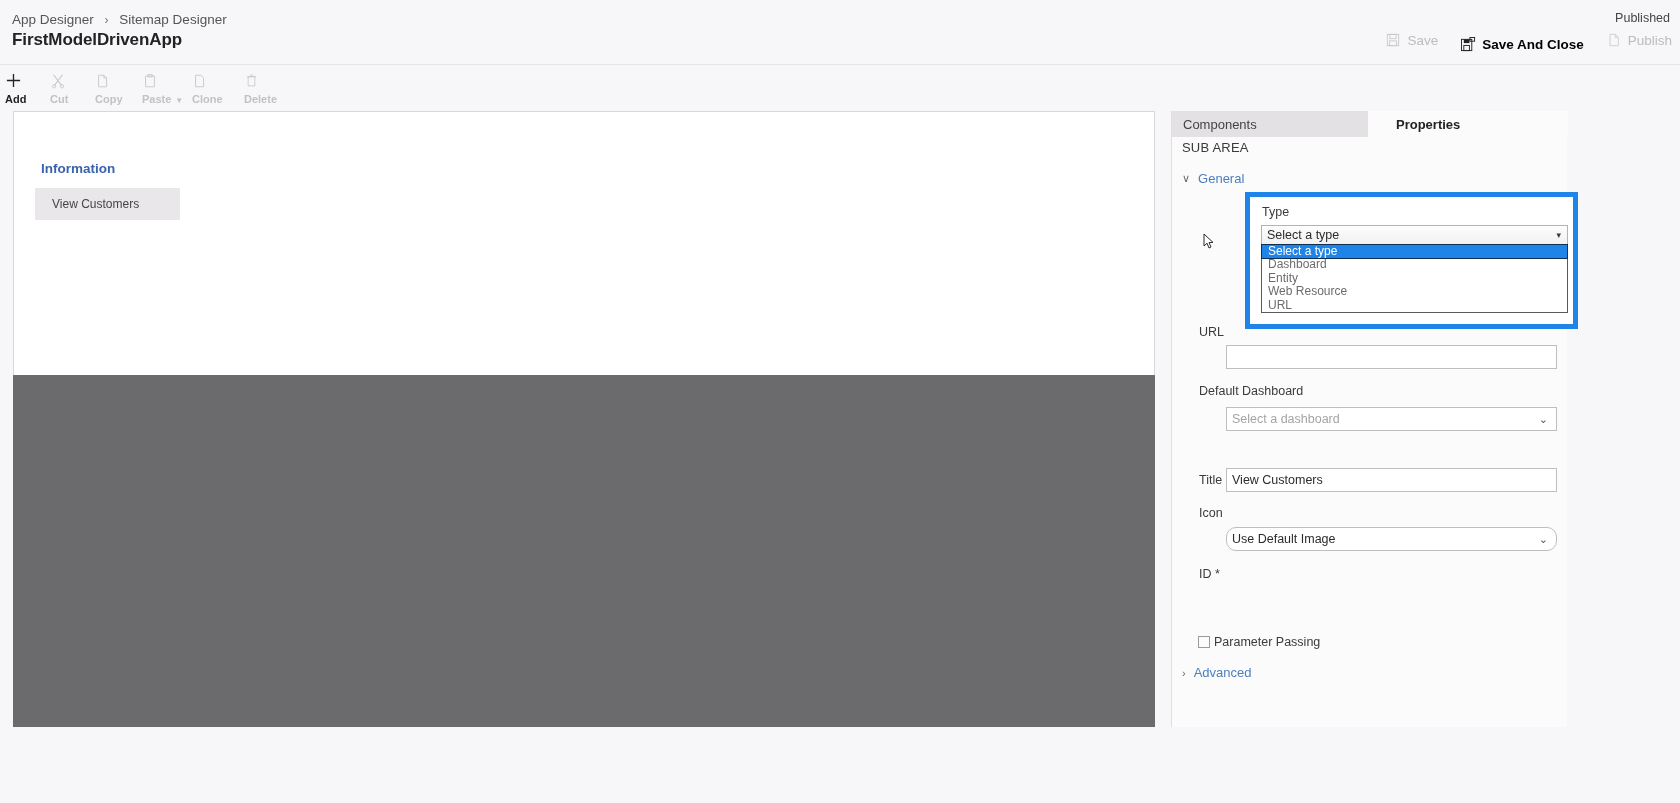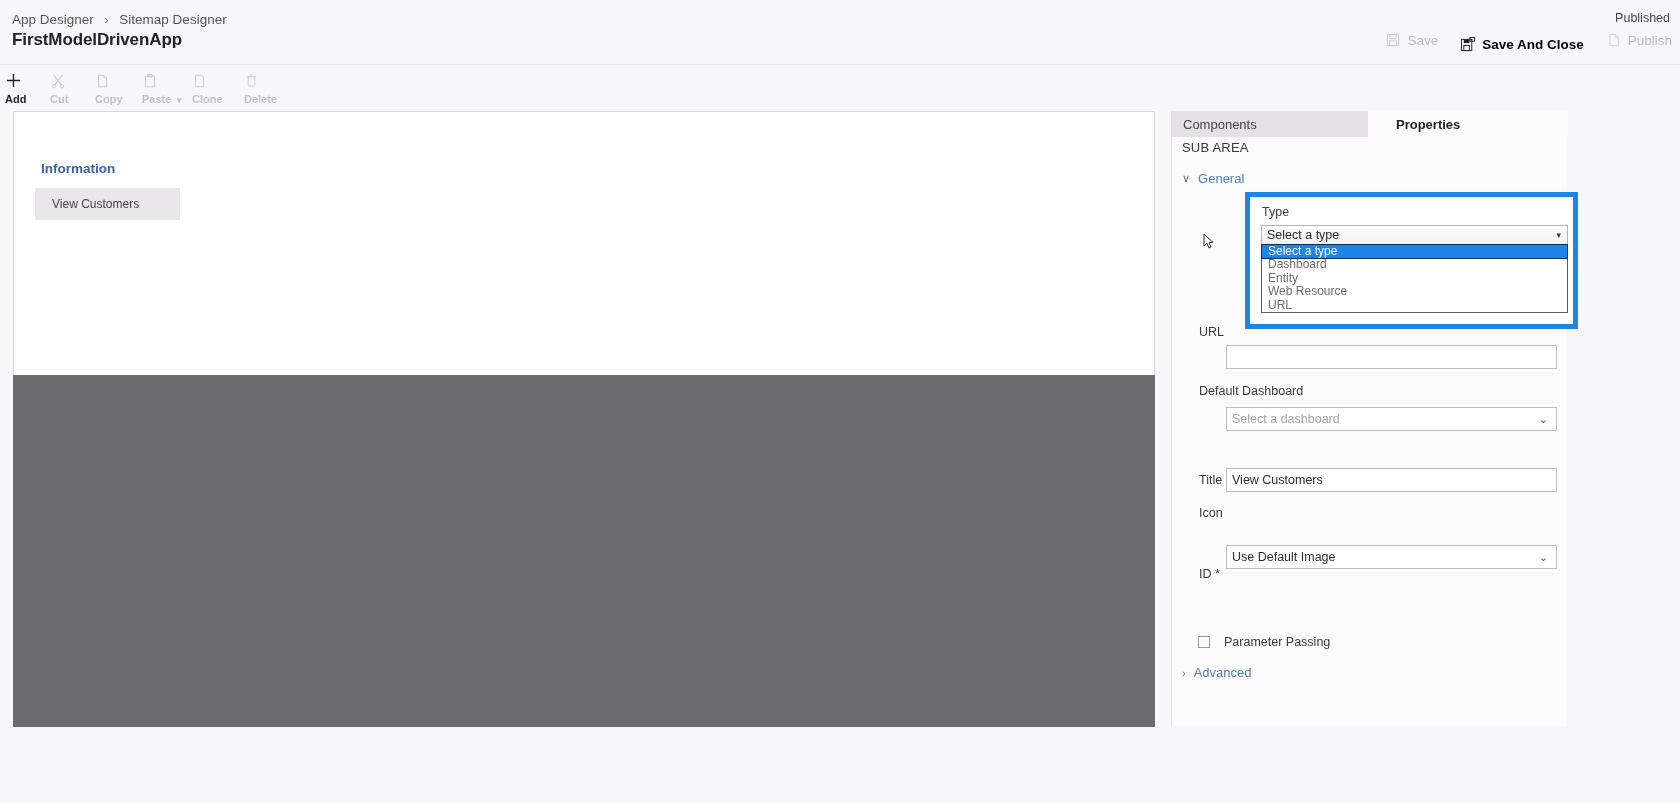--- a/index.html
+++ b/index.html
@@ -161,21 +161,21 @@
     background: #1f84e8; color: #ffffff;
     outline: 1px solid #0d2f52;
   }
   .cursor-arrow {
     position: absolute; left: 1203px; top: 233px; z-index: 9;
     width: 12px; height: 18px;
   }
 
   .checkbox-row {
     position: absolute; left: 26px; top: 524px;
-    display: flex; align-items: center; gap: 14px;
+    display: flex; align-items: center; gap: 4px;
     font-size: 12.5px; color: #3b393c;
   }
   .checkbox-row .box {
     width: 12px; height: 12px; border: 1px solid #9c9a9d; background: #fbfbfc;
   }
 </style>
 </head>
 <body>
 
 <div class="app">
@@ -323,21 +323,21 @@
       <span>Select a dashboard</span>
       <span class="chev-dn">⌄</span>
     </div>
 
     <div class="field-label" style="top:334px;margin-top:28px;">Title (1033)</div>
     <div class="field-input" style="top:357px;">
       <span>View Customers</span>
     </div>
 
     <div class="field-label" style="top:395px;">Icon</div>
-    <div class="field-input" style="top:434px;">
+    <div class="field-input" style="top:416px;border-radius:10px;">
       <span>Use Default Image</span>
       <span class="chev-dn">⌄</span>
     </div>
 
     <div class="field-label" style="top:456px;">ID *</div>
 
     <div class="checkbox-row">
       <span class="box"></span>
       <span>Parameter Passing</span>
     </div>

